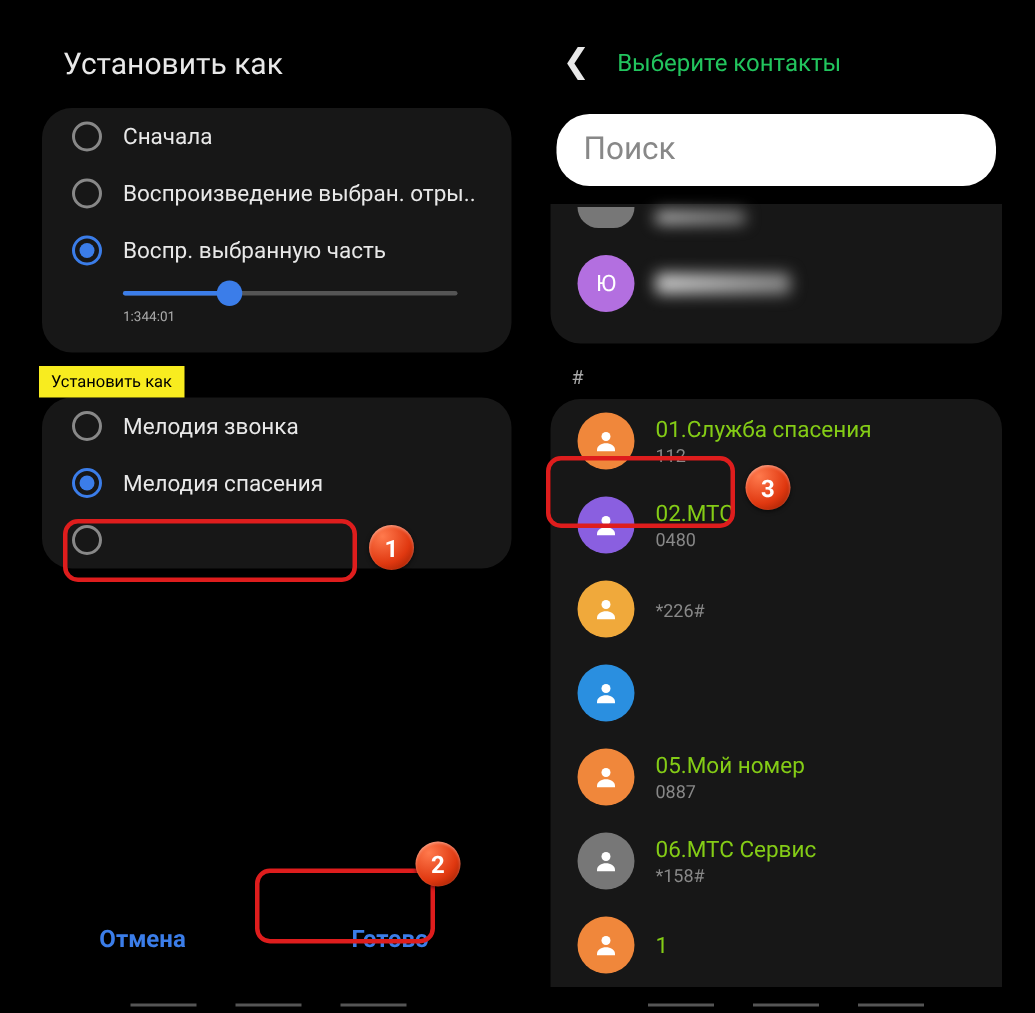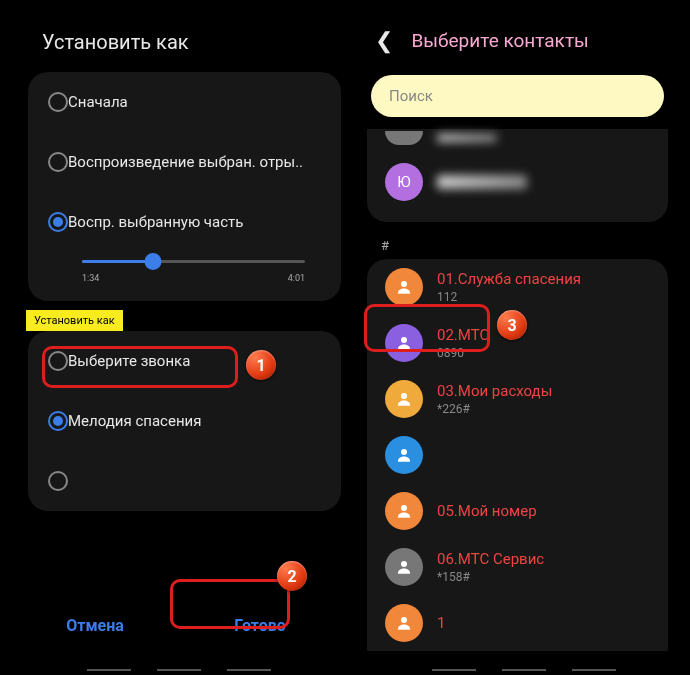--- a/index.html
+++ b/index.html
@@ -3,43 +3,43 @@
 <meta charset="utf-8">
 <style>
 *{box-sizing:border-box;margin:0;padding:0;font-family:-apple-system,BlinkMacSystemFont,'Segoe UI',Roboto,sans-serif}
 body{background:#000;width:690px;height:675px;overflow:hidden;position:relative}
 .container{display:flex;width:100%;height:100%}
 .pane{flex:1;height:100%;background:#000;position:relative;padding:0 4px}
 .left{padding:12px 16px 0 28px}
 .right{padding:12px 16px 0 4px}
 .page-title{color:#e8e8e8;font-size:20px;font-weight:400;margin:18px 0 18px 14px}
 .card{background:#171717;border-radius:20px;padding:0;margin-bottom:8px}
-.radio-row{display:flex;align-items:center;padding:20px 20px;cursor:pointer}
+.radio-row{display:flex;align-items:center;gap:14px;padding:9px 20px;cursor:pointer}
 .radio-outer{width:20px;height:20px;border:2px solid #888;border-radius:50%;flex:0 0 20px;display:flex;align-items:center;justify-content:center}
 .radio-outer.sel{border-color:#3b7de9}
 .radio-inner{width:10px;height:10px;background:#3b7de9;border-radius:50%}
 .radio-label{color:#e8e8e8;font-size:15px;white-space:nowrap;overflow:hidden;text-overflow:ellipsis}
 .slider-wrap{padding:0 36px 18px 54px}
 .slider-track{height:3px;background:#555;position:relative;border-radius:2px;margin-top:8px}
 .slider-fill{position:absolute;left:0;top:0;height:3px;background:#3b7de9;border-radius:2px}
 .slider-thumb{position:absolute;top:-7px;width:17px;height:17px;background:#3b7de9;border-radius:50%;transform:translateX(-50%)}
-.slider-times{display:flex;justify-content:space-between;font-size:9px;color:#aaa;margin-top:10px}
+.slider-times{display:flex;font-size:9px;color:#aaa;margin-top:10px}
 .yellow-tag{background:#f8ec1f;color:#000;font-size:11px;padding:4px 8px;display:inline-block;margin-left:-2px}
 .btn-row{position:absolute;bottom:26px;left:11px;right:16px;display:flex;justify-content:space-around;align-items:flex-end}
 .btn{color:#3b7de9;font-size:16px;font-weight:700;padding:14px 28px;background:transparent;border:none;cursor:pointer}
 .nav-ind{position:absolute;bottom:4px;left:0;right:0;display:flex;justify-content:center;gap:26px}
 .nav-line{width:44px;height:2px;background:#555}
 .header{display:flex;align-items:center;gap:18px;padding:16px 14px}
 .back-icon{color:#e8e8e8;font-size:22px}
-.header-title{color:#f9a8d4;font-size:19px}
-.search-box{background:#fef9c3;border-radius:22px;margin:6px 10px 12px;padding:12px 18px;color:#888;font-size:15px}
+.header-title{color:#22c55e;font-size:16px}
+.search-box{background:#ffffff;border-radius:22px;margin:6px 10px 12px;padding:12px 18px;color:#888;font-size:21px}
 .contact{display:flex;align-items:center;gap:14px;padding:9px 18px;cursor:pointer}
 .avatar{width:38px;height:38px;border-radius:50%;display:flex;align-items:center;justify-content:center;color:#fff;font-size:15px;flex:0 0 38px}
 .contact-text{flex:1;min-width:0}
-.contact-name{color:#ef4444;font-size:15px}
+.contact-name{color:#84cc16;font-size:15px}
 .contact-sub{color:#888;font-size:12px;margin-top:2px}
 .section-hdr{color:#aaa;font-size:13px;padding:10px 20px 6px}
 .contacts-card{background:#171717;border-radius:20px 20px 0 0;margin:0 6px}
 .top-partial{background:#171717;border-radius:0 0 20px 20px;margin:0 6px 6px;padding:2px 0 12px}
 .blur-name{filter:blur(5px);background:linear-gradient(90deg,#ccc,#888);height:14px;width:90px;border-radius:3px}
 .marker{position:absolute;width:30px;height:30px;border-radius:50%;background:radial-gradient(circle at 30% 25%,#ff7a4d,#e03810 60%,#8a1a00);display:flex;align-items:center;justify-content:center;color:#fff;font-weight:700;font-size:16px;box-shadow:0 1px 3px rgba(0,0,0,.6),inset 0 1px 2px rgba(255,255,255,.4);z-index:20}
 .hl{position:absolute;border:3px solid #de1d1d;border-radius:10px;z-index:15;pointer-events:none}
 .hl.r1{left:42px;top:346px;width:196px;height:42px}
 .hl.r2{left:170px;top:579px;width:120px;height:50px}
 .hl.r3{left:364px;top:304px;width:126px;height:48px}
@@ -80,21 +80,21 @@
           <span>4:01</span>
         </div>
       </div>
     </div>
 
     <span class="yellow-tag">Установить как</span>
 
     <div class="card">
       <div class="radio-row">
         <span class="radio-outer"></span>
-        <span class="radio-label">Выберите звонка</span>
+        <span class="radio-label">Мелодия звонка</span>
       </div>
       <div class="radio-row">
         <span class="radio-outer sel">
             <span class="radio-inner"></span>
           </span>
         <span class="radio-label">Мелодия спасения</span>
       </div>
       <div class="radio-row">
         <span class="radio-outer"></span>
       </div>
@@ -152,52 +152,52 @@
         </div>
         <div class="contact">
           <div class="avatar" style="background:#8a5fe0">
             <svg width="18" height="18" viewBox="0 0 24 24" fill="#fff">
               <circle cx="12" cy="8" r="4"></circle>
               <path d="M4 20c0-4 4-6 8-6s8 2 8 6v1H4z"></path>
             </svg>
           </div>
           <div class="contact-text">
             <div class="contact-name">02.МТС</div>
-            <div class="contact-sub">0890</div>
+            <div class="contact-sub">0480</div>
           </div>
         </div>
         <div class="contact">
           <div class="avatar" style="background:#f0a93b">
             <svg width="18" height="18" viewBox="0 0 24 24" fill="#fff">
               <circle cx="12" cy="8" r="4"></circle>
               <path d="M4 20c0-4 4-6 8-6s8 2 8 6v1H4z"></path>
             </svg>
           </div>
           <div class="contact-text">
-            <div class="contact-name">03.Мои расходы</div>
             <div class="contact-sub">*226#</div>
           </div>
         </div>
         <div class="contact">
           <div class="avatar" style="background:#2a8fe0">
             <svg width="18" height="18" viewBox="0 0 24 24" fill="#fff">
               <circle cx="12" cy="8" r="4"></circle>
               <path d="M4 20c0-4 4-6 8-6s8 2 8 6v1H4z"></path>
             </svg>
           </div>
         </div>
         <div class="contact">
           <div class="avatar" style="background:#f0873b">
             <svg width="18" height="18" viewBox="0 0 24 24" fill="#fff">
               <circle cx="12" cy="8" r="4"></circle>
               <path d="M4 20c0-4 4-6 8-6s8 2 8 6v1H4z"></path>
             </svg>
           </div>
           <div class="contact-text">
             <div class="contact-name">05.Мой номер</div>
+            <div class="contact-sub">0887</div>
           </div>
         </div>
         <div class="contact">
           <div class="avatar" style="background:#777">
             <svg width="18" height="18" viewBox="0 0 24 24" fill="#fff">
               <circle cx="12" cy="8" r="4"></circle>
               <path d="M4 20c0-4 4-6 8-6s8 2 8 6v1H4z"></path>
             </svg>
           </div>
           <div class="contact-text">

